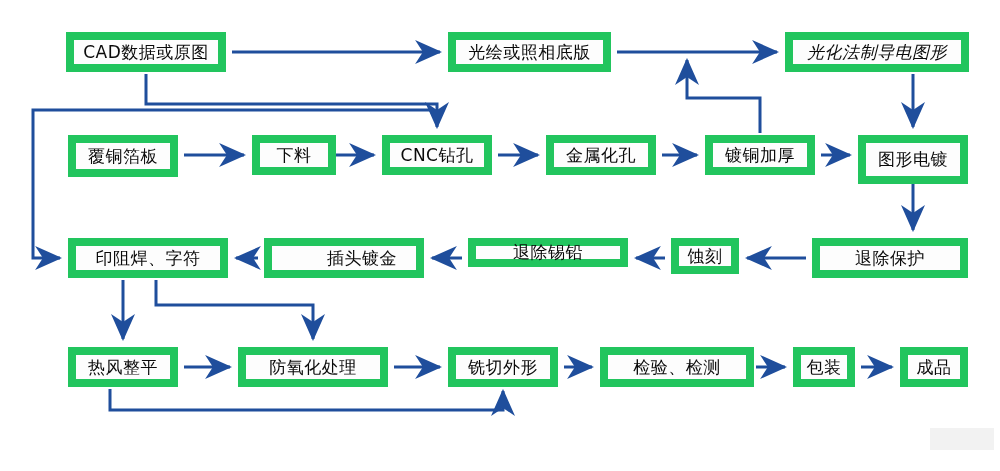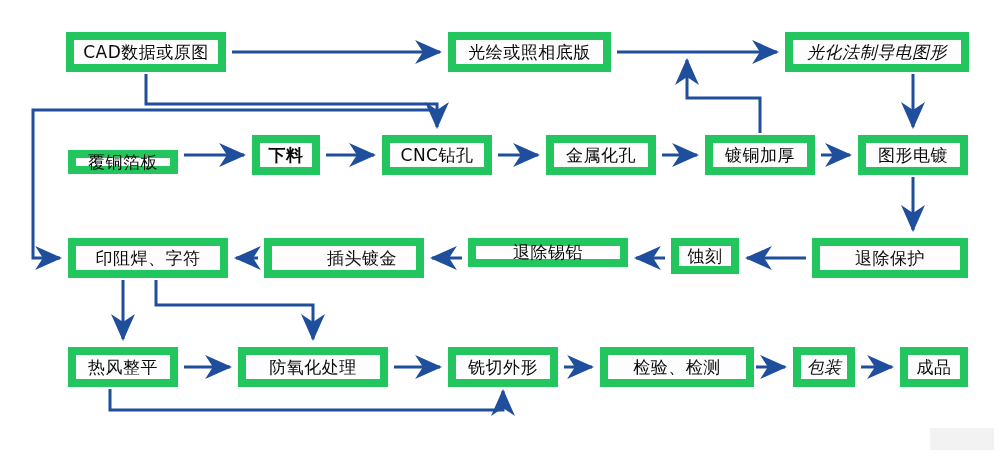--- a/index.html
+++ b/index.html
@@ -98,36 +98,36 @@
   <div class="node" style="left:66px;  top:32px;  width:160px; height:40px;">
       <span>CAD数据或原图</span>
     </div>
   <div class="node" style="left:448px; top:32px;  width:163px; height:40px;">
       <span>光绘或照相底版</span>
     </div>
   <div class="node" style="left:785px; top:32px;  width:184px; height:40px;font-style:italic;">
       <span>光化法制导电图形</span>
     </div>
 
-  <div class="node" style="left:68px;  top:150px; width:110px; height:24px;">
+  <div class="node" style="left:68px;  top:135px; width:110px; height:42px;">
       <span>覆铜箔板</span>
     </div>
-  <div class="node" style="left:252px; top:135px; width:68px;  height:40px;font-weight:bold;">
+  <div class="node" style="left:252px; top:135px; width:84px;  height:40px;">
       <span>下料</span>
     </div>
   <div class="node" style="left:382px; top:135px; width:110px; height:40px;">
       <span>CNC钻孔</span>
     </div>
   <div class="node" style="left:546px; top:135px; width:110px; height:40px;font-family:Liberation Serif, serif;">
       <span>金属化孔</span>
     </div>
   <div class="node" style="left:705px; top:135px; width:110px; height:40px;">
       <span>镀铜加厚</span>
     </div>
-  <div class="node" style="left:858px; top:135px; width:110px; height:40px;">
+  <div class="node" style="left:858px; top:135px; width:110px; height:49px;">
       <span>图形电镀</span>
     </div>
 
   <div class="node" style="left:812px; top:238px; width:156px; height:40px;">
       <span>退除保护</span>
     </div>
   <div class="node" style="left:671px; top:238px; width:68px;  height:36px;align-items:center;">
       <span>蚀刻</span>
     </div>
   <div class="node" style="left:468px; top:238px; width:160px; height:29px;">
@@ -145,21 +145,21 @@
     </div>
   <div class="node" style="left:238px; top:347px; width:150px; height:40px;">
       <span>防氧化处理</span>
     </div>
   <div class="node" style="left:448px; top:347px; width:110px; height:40px;">
       <span>铣切外形</span>
     </div>
   <div class="node" style="left:600px; top:347px; width:154px; height:40px;">
       <span>检验、检测</span>
     </div>
-  <div class="node" style="left:793px; top:347px; width:62px;  height:40px;font-style:italic;">
+  <div class="node" style="left:793px; top:347px; width:62px;  height:40px;">
       <span>包装</span>
     </div>
   <div class="node" style="left:900px; top:347px; width:68px;  height:40px;">
       <span>成品</span>
     </div>
 
   <div class="watermark" style="left:930px; top:428px; width:64px; height:22px;"></div>
 
 </div>
 

